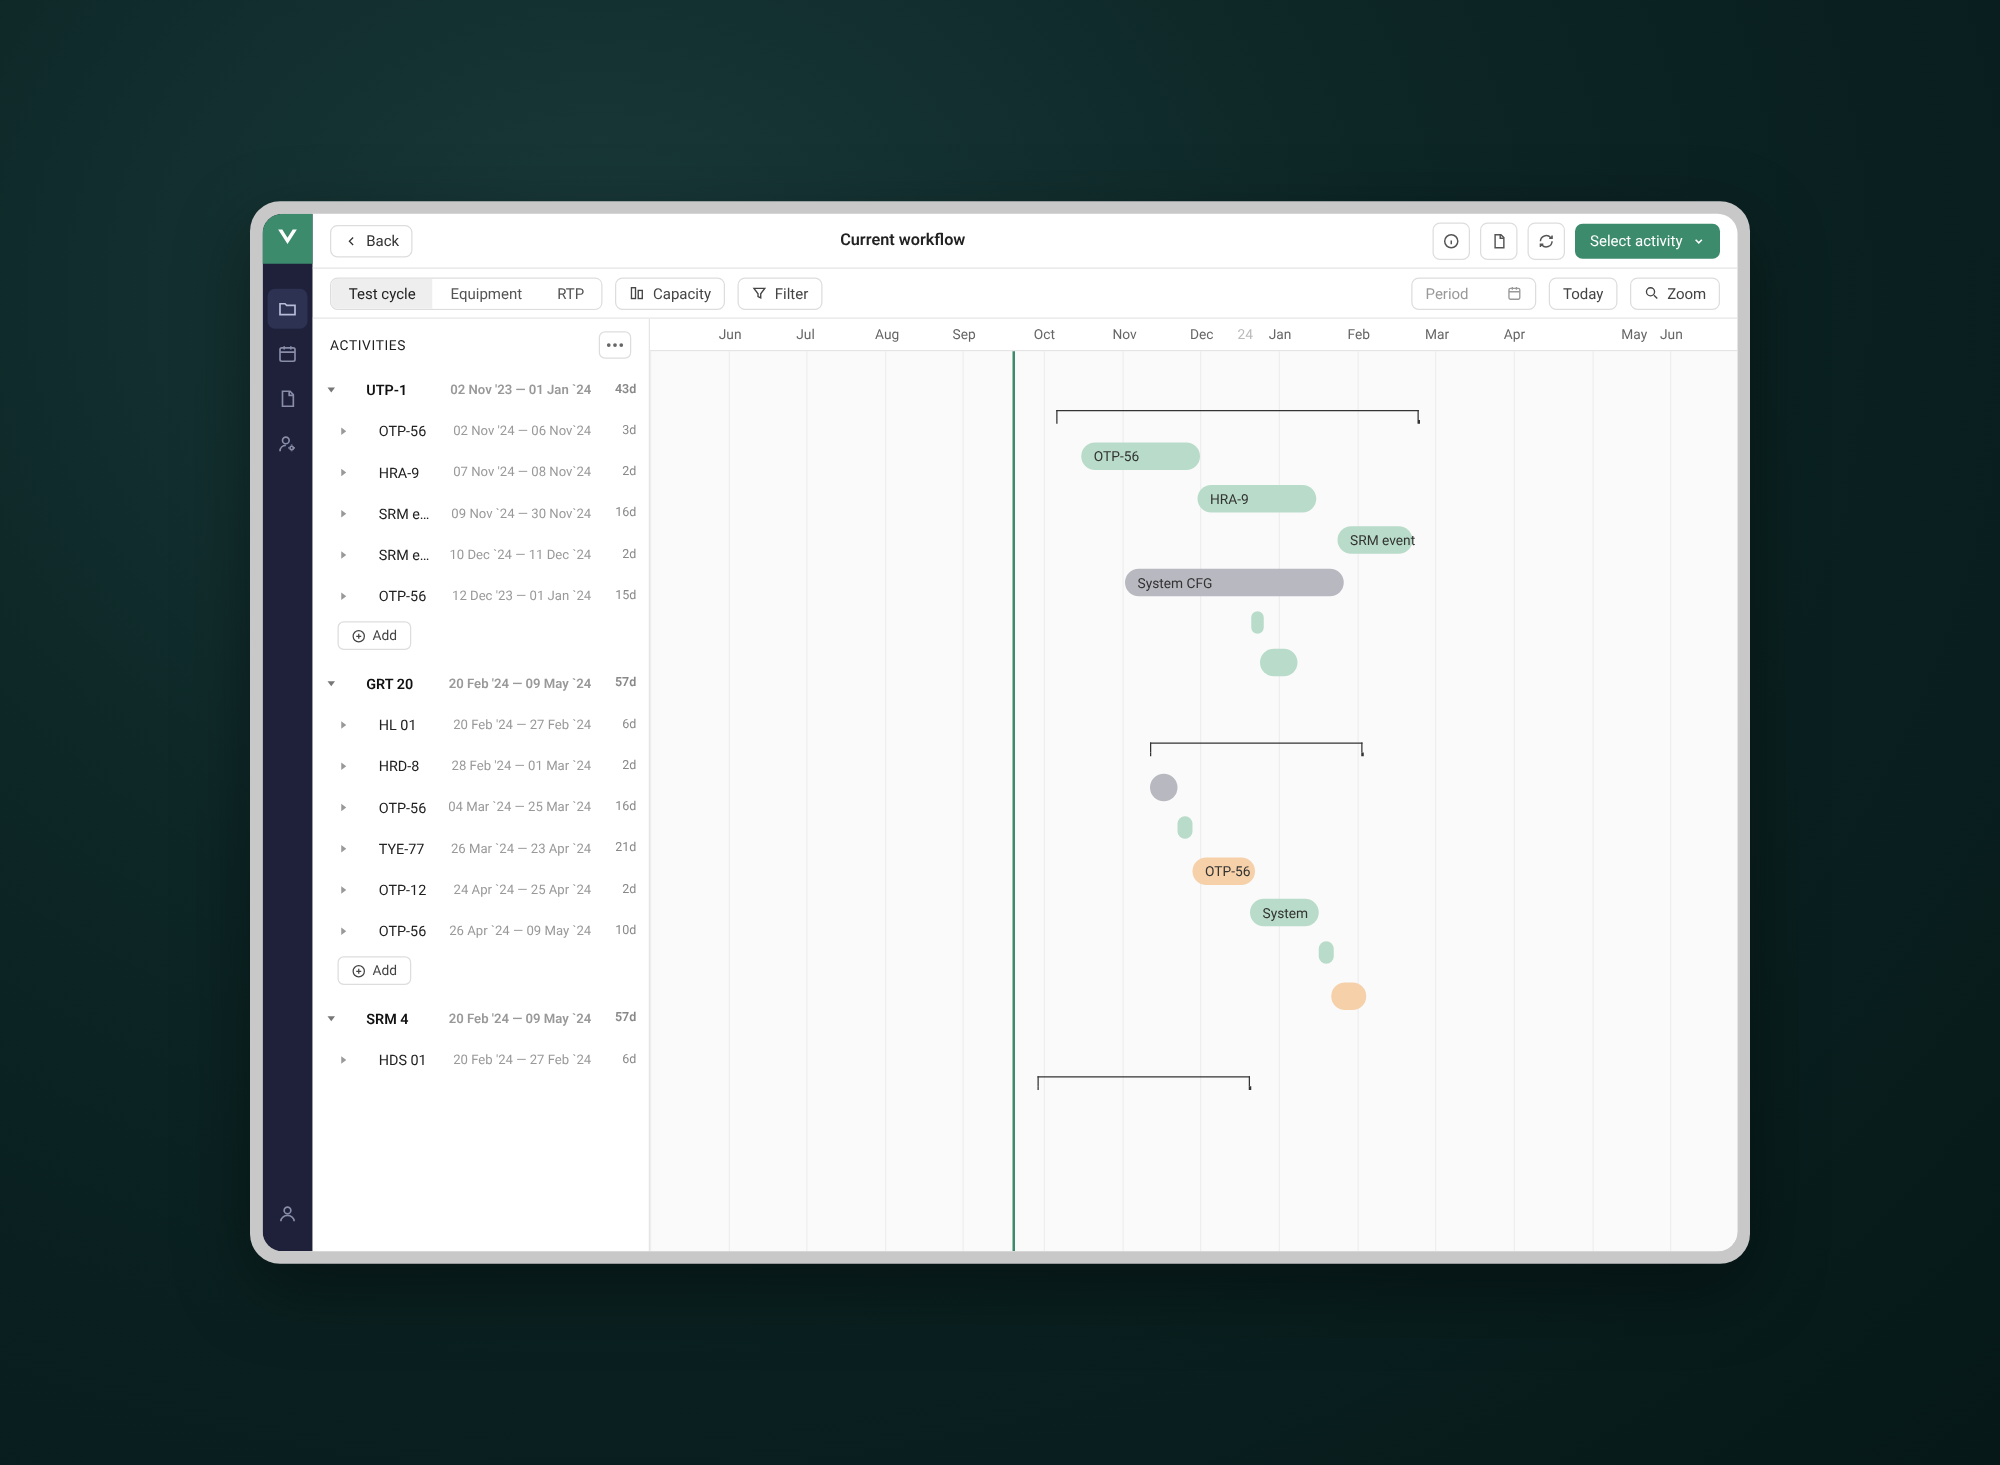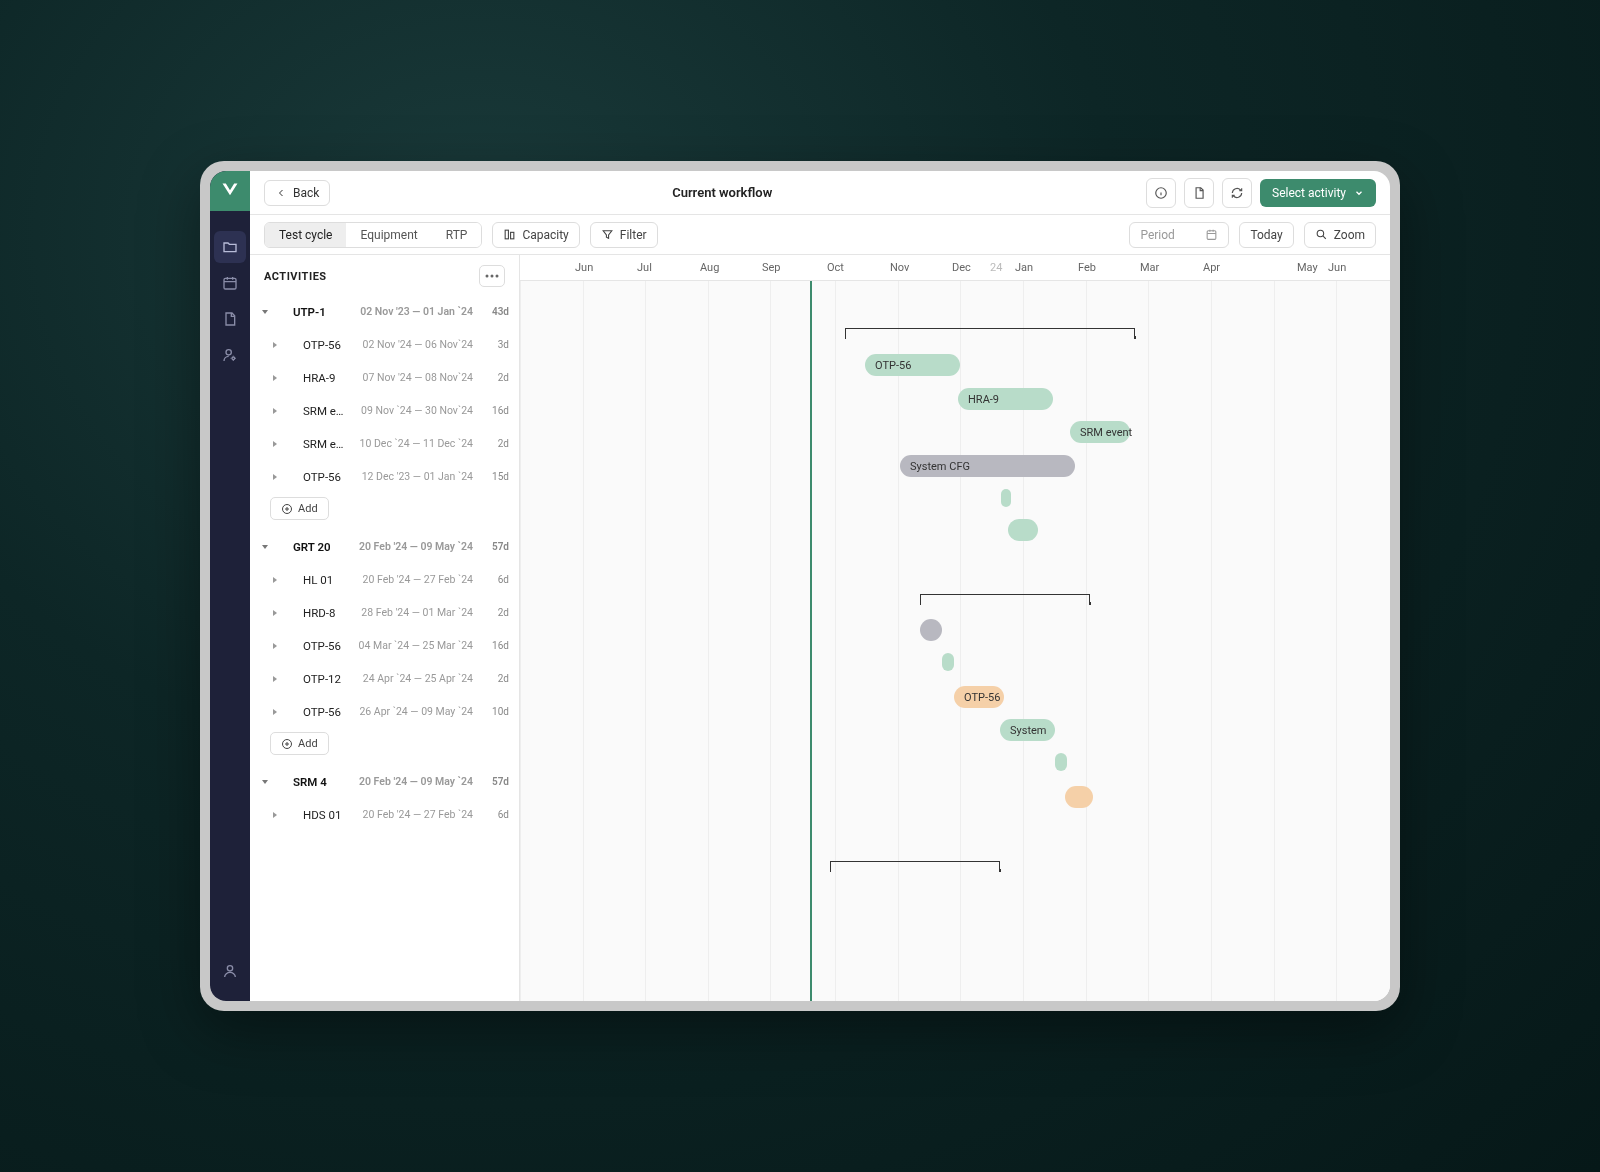--- a/index.html
+++ b/index.html
@@ -29,21 +29,21 @@
 .seg-item { padding:5px 14px; font-size:12px; cursor:pointer; background:#fff; color:#555; border:none; }
 .seg-item.active { background:#eeeeee; color:#222; }
 .tool-btn { display:flex; align-items:center; gap:6px; padding:5px 10px; border:1px solid #ddd; border-radius:6px; background:#fff; font-size:12px; cursor:pointer; color:#444; }
 .tool-btn svg { width:13px; height:13px; }
 .spacer { flex:1; }
 .period { display:flex; align-items:center; gap:6px; padding:5px 10px; border:1px solid #ddd; border-radius:6px; background:#fff; font-size:12px; color:#999; cursor:pointer; width:100px; justify-content:space-between; }
 .period svg { width:13px; height:13px; }
 .content { flex:1; display:flex; overflow:hidden; position:relative; }
 .sidebar { width:270px; border-right:1px solid #e5e5e5; overflow-y:auto; background:#fff; }
 .side-head { display:flex; align-items:center; justify-content:space-between; padding:10px 14px 8px; }
-.side-title { font-size:11px; font-weight:700; letter-spacing:0.5px; color:#222; }
+.side-title { font-size:11px; font-weight:400; letter-spacing:0.5px; color:#222; }
 .more-btn { width:26px; height:22px; border:1px solid #ddd; border-radius:5px; background:#fff; display:flex; align-items:center; justify-content:center; cursor:pointer; }
 .row { display:flex; align-items:center; padding:6px 10px; font-size:11.5px; gap:6px; height:33px; }
 .row.group { font-weight:600; }
 .caret { width:10px; height:10px; color:#888; flex-shrink:0; }
 .row.child { padding-left:20px; }
 .row-name { flex:0 0 62px; color:#222; white-space:nowrap; overflow:hidden; text-overflow:ellipsis;padding-left:17px; }
 .row.group .row-name { color:#111; }
 .row-dates { flex:1; color:#999; font-size:10.5px; text-align:right; white-space:nowrap; }
 .row-dur { width:30px; text-align:right; color:#888; font-size:10px; }
 .add-btn { display:inline-flex; align-items:center; gap:5px; margin:4px 0 10px 20px; padding:4px 10px; border:1px solid #ddd; border-radius:5px; background:#fff; font-size:11px; cursor:pointer; color:#444; }
@@ -266,20 +266,27 @@
                 <div class="row-name">HRD-8</div>
                 <div class="row-dates">28 Feb '24 — 01 Mar `24</div>
                 <div class="row-dur">2d</div>
               </div><div class="row child">
                 <svg class="caret" viewBox="0 0 10 10" fill="#999">
                   <path d="M3 2l4 3-4 3z"></path>
                 </svg>
                 <div class="row-name">OTP-56</div>
                 <div class="row-dates">04 Mar `24 — 25 Mar `24</div>
                 <div class="row-dur">16d</div>
+              </div><div class="row child">
+                <svg class="caret" viewBox="0 0 10 10" fill="#999">
+                  <path d="M3 2l4 3-4 3z"></path>
+                </svg>
+                <div class="row-name">TYE-77</div>
+                <div class="row-dates">26 Mar `24 — 23 Apr `24</div>
+                <div class="row-dur">21d</div>
               </div><div class="row child">
                 <svg class="caret" viewBox="0 0 10 10" fill="#999">
                   <path d="M3 2l4 3-4 3z"></path>
                 </svg>
                 <div class="row-name">OTP-12</div>
                 <div class="row-dates">24 Apr `24 — 25 Apr `24</div>
                 <div class="row-dur">2d</div>
               </div><div class="row child">
                 <svg class="caret" viewBox="0 0 10 10" fill="#999">
                   <path d="M3 2l4 3-4 3z"></path>

